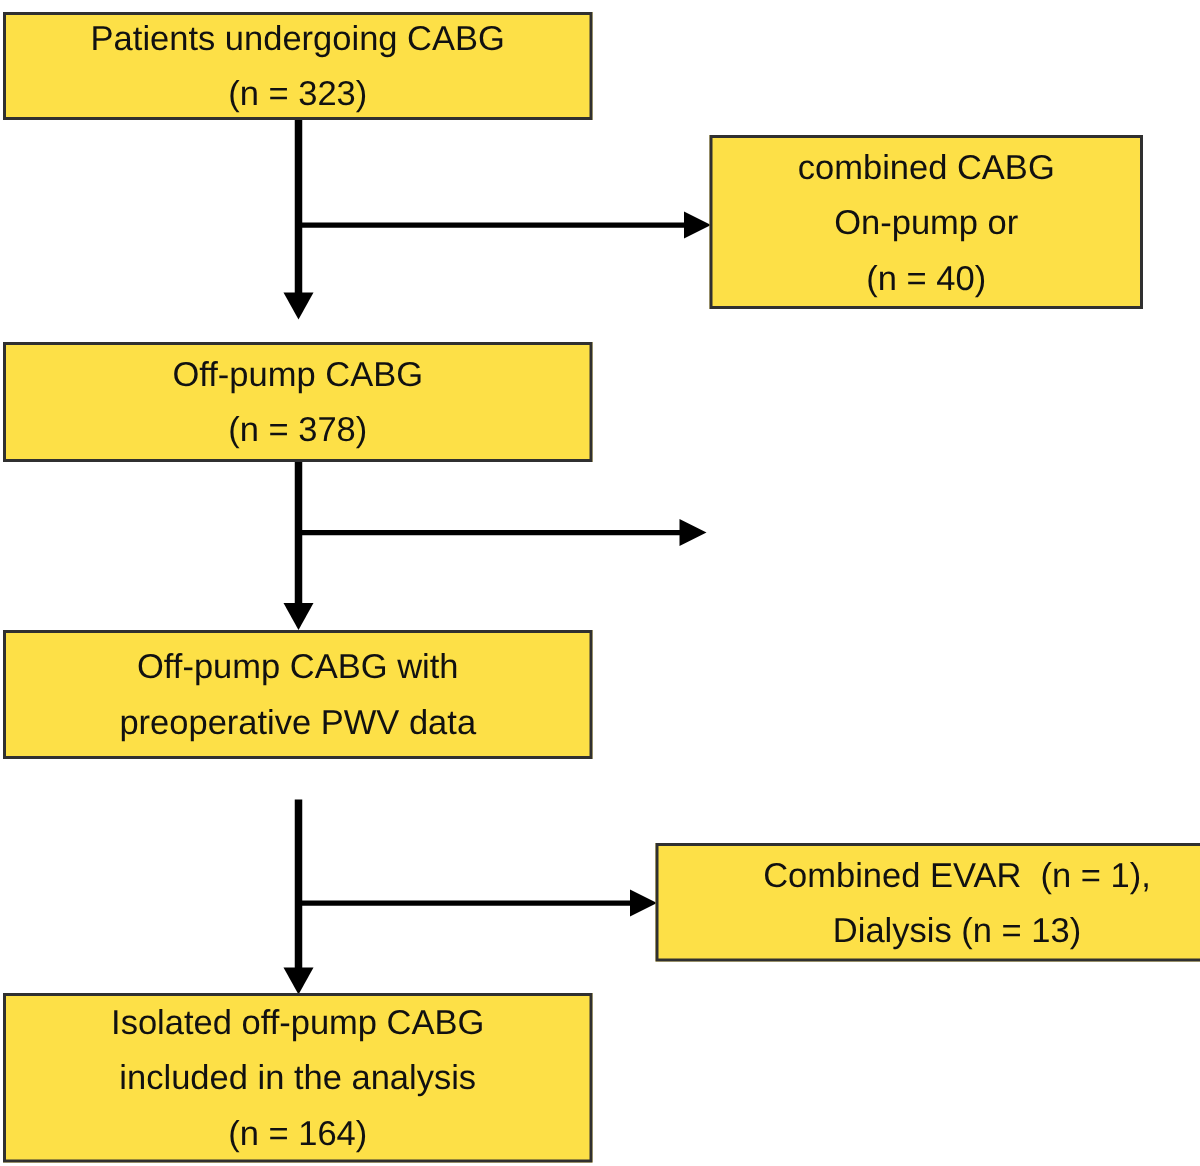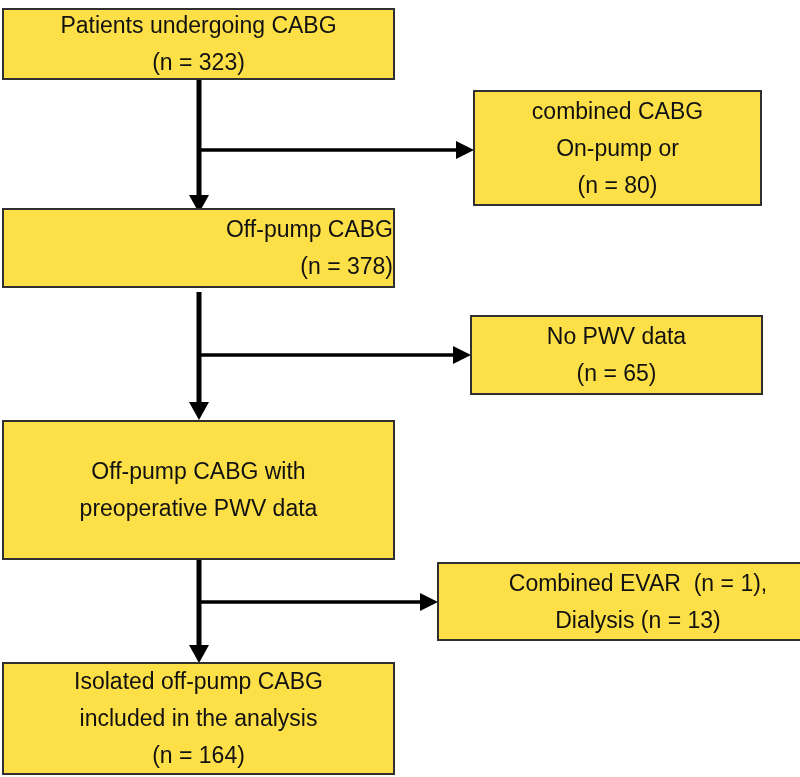--- a/index.html
+++ b/index.html
@@ -40,22 +40,22 @@
     justify-content: center;
     text-align: center;
     font-size: 23px;
     line-height: 37px;
   }
   .flow-box .line {
     white-space: pre;
   }
   
   .box-patients { left: 2px;   top: 8px;   width: 393px; height: 72px; }
-  .box-offpump  { left: 2px;   top: 208px; width: 393px; height: 80px; align-items: flex-end; }
-  .box-pwv      { left: 2px;   top: 420px; width: 393px; height: 140px; }
+  .box-offpump  { left: 2px;   top: 228px; width: 393px; height: 80px; }
+  .box-pwv      { left: 2px;   top: 420px; width: 393px; height: 86px; }
   .box-final    { left: 2px;   top: 662px; width: 393px; height: 113px; text-align: right; }
   
   .box-onpump   { left: 473px; top: 90px;  width: 289px; height: 116px; }
   .box-nopwv    { left: 470px; top: 315px; width: 293px; height: 80px; }
   .box-excl     { left: 437px; top: 562px; width: 402px; height: 79px; }
 </style>
 </head>
 <body>
 
 <div class="figure">
@@ -82,32 +82,28 @@
   </svg>
 
   <div class="flow-box box-patients">
     <div class="line">Patients undergoing CABG</div>
     <div class="line">(n = 323)</div>
   </div>
 
   <div class="flow-box box-onpump">
     <div class="line">combined CABG</div>
     <div class="line">On-pump or</div>
-    <div class="line">(n = 80)</div>
+    <div class="line">(n = 40)</div>
   </div>
 
   <div class="flow-box box-offpump">
     <div class="line">Off-pump CABG</div>
     <div class="line">(n = 378)</div>
   </div>
 
-  <div class="flow-box box-nopwv">
-    <div class="line">No PWV data</div>
-    <div class="line">(n = 65)</div>
-  </div>
 
   <div class="flow-box box-pwv">
     <div class="line">Off-pump CABG with</div>
     <div class="line">preoperative PWV data</div>
   </div>
 
   <div class="flow-box box-excl">
     <div class="line">Combined EVAR  (n = 1),</div>
     <div class="line">Dialysis (n = 13)</div>
   </div>

